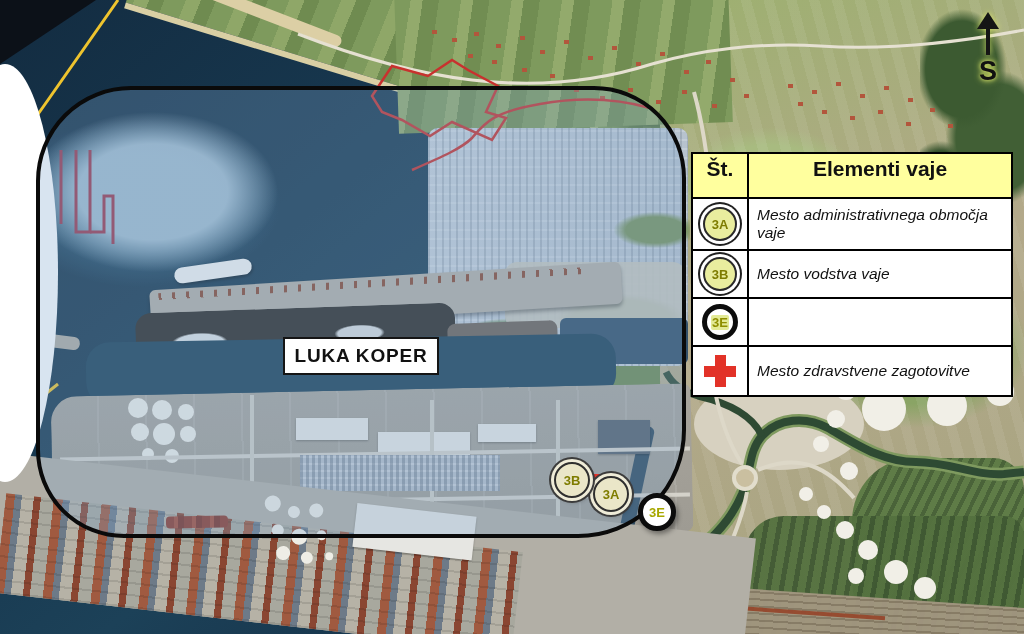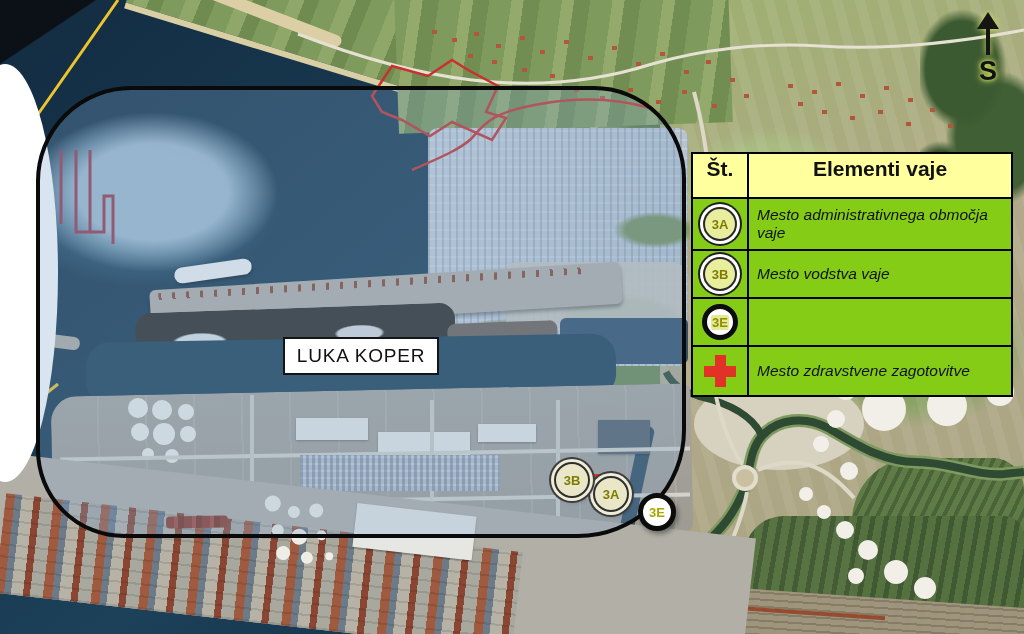--- a/index.html
+++ b/index.html
@@ -124,36 +124,36 @@
   .dark-corner{left:0;top:0;width:96px;height:64px;background:#0c1118;
     clip-path:polygon(0 0,100% 0,0 100%);}
   
   .area-rect{left:36px;top:86px;width:650px;height:452px;box-sizing:border-box;
     border:4px solid #0a0a0a;border-radius:95px 92px 108px 88px;
     background:var(--area-tint);z-index:10;}
   .banner{left:58px;top:107px;z-index:12;background:var(--banner-bg);
     padding:3px 10px 4px;font-size:23px;font-weight:bold;letter-spacing:.5px;color:#0b0b0b;white-space:nowrap;}
   .luka-label{left:283px;top:337px;width:152px;height:34px;z-index:12;background:#ffffff;
     border:2px solid #151515;display:flex;align-items:center;justify-content:center;
-    font-size:19px;font-weight:normal;letter-spacing:.8px;color:#111;}
+    font-size:19px;font-weight:bold;letter-spacing:.8px;color:#111;}
   
   .mark{z-index:13;display:flex;align-items:center;justify-content:center;
     font-weight:bold;font-size:13px;color:var(--marker-text);}
   .ringA{width:32px;height:32px;border-radius:50%;background:var(--marker-fill);
     border:2px solid #2f2f2f;box-shadow:0 0 0 3px #efecd8,0 0 0 5px #3c3c3c,2px 3px 5px rgba(0,0,0,.45);}
   .pos-3b{left:554px;top:462px;}
   .pos-3a{left:593px;top:476px;}
   .ringB{width:28px;height:28px;border-radius:50%;background:#fff;border:5px solid #0c0c0c;
     color:#a8a800;box-shadow:2px 3px 5px rgba(0,0,0,.4);}
   .pos-3e{left:638px;top:493px;}
   .cross-map{left:585px;top:474px;width:22px;height:32px;z-index:12;}
   .cross-map:before{content:"";position:absolute;left:7px;top:0;width:8px;height:32px;background:var(--cross-red);}
   .cross-map:after{content:"";position:absolute;left:0;top:11px;width:22px;height:9px;background:var(--cross-red);}
   
-  .legend{left:691px;top:152px;width:322px;z-index:14;background:#84cc16;border:2px solid #000;
+  .legend{left:691px;top:152px;width:322px;z-index:14;background:#ffffff;border:2px solid #000;
     box-sizing:border-box;color:#111;}
   .lg-head{display:flex;background:var(--legend-header-bg);font-weight:bold;font-size:21px;}
   .lg-num{width:56px;border-right:2px solid #000;text-align:center;padding:3px 0 4px;box-sizing:border-box;}
   .lg-el{flex:1;text-align:center;padding:3px 0 16px;}
   .lg-row{display:flex;border-top:2px solid #000;align-items:stretch;}
   .lg-row:nth-child(2){min-height:50px;}
   .lg-row:nth-child(3){min-height:46px;}
   .lg-row:nth-child(4){min-height:46px;}
   .lg-row:nth-child(5){min-height:48px;}
   .lg-cell-m{width:56px;border-right:2px solid #000;display:flex;align-items:center;justify-content:center;padding:4px 0;box-sizing:border-box;}

